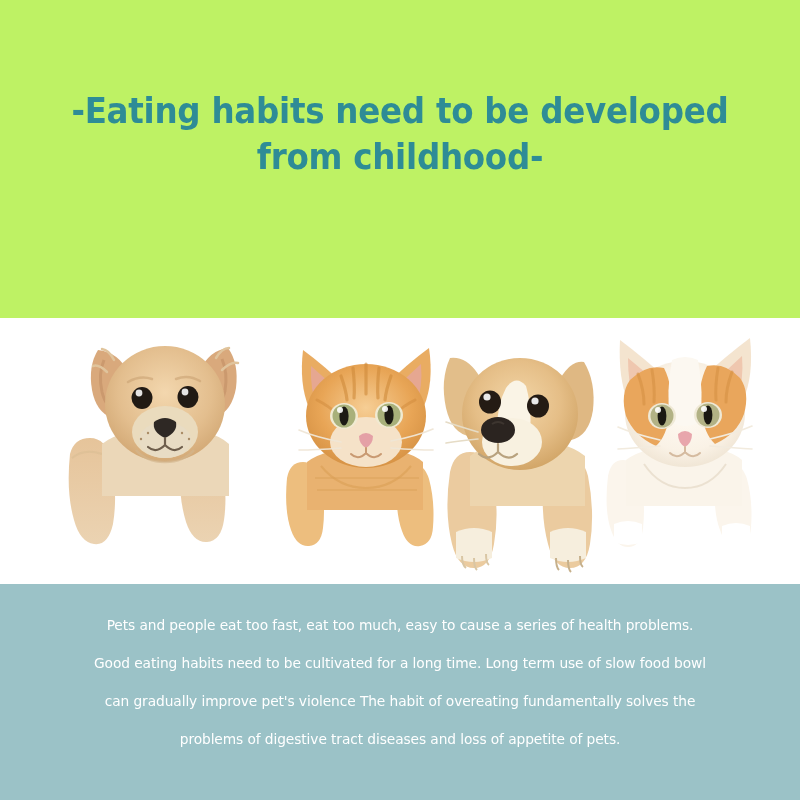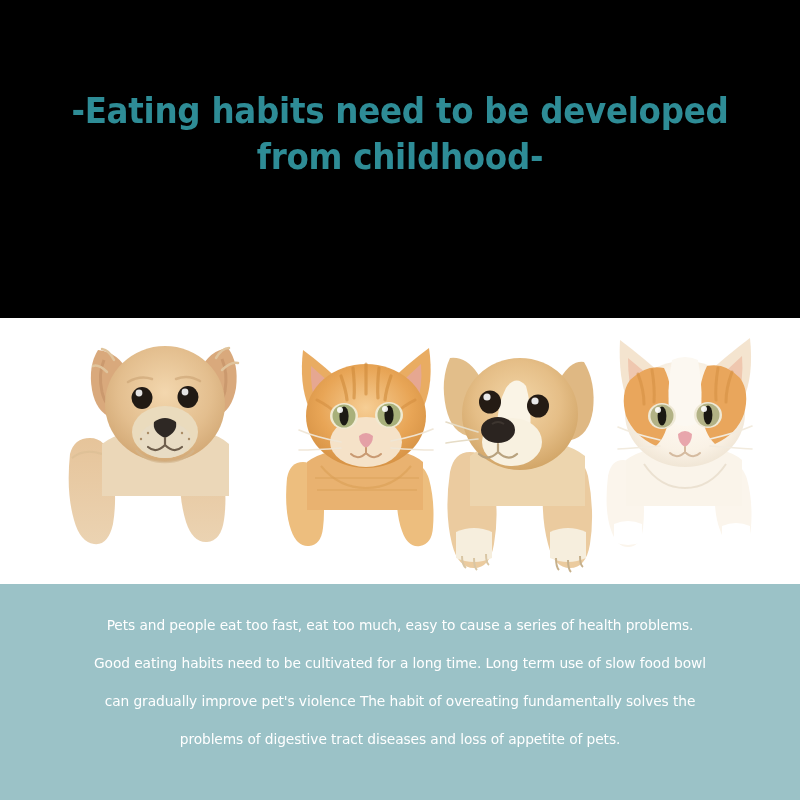--- a/index.html
+++ b/index.html
@@ -3,21 +3,21 @@
 <meta charset="utf-8">
 <style>
   * { margin:0; padding:0; box-sizing:border-box; }
   html,body { width:800px; height:800px; }
   body {
     background:#ffffff;
     font-family:"Liberation Sans", sans-serif;
     overflow:hidden;
     position:relative;
   }
-  #page { position:relative; width:800px; height:800px; background:#000000; overflow:hidden; }
+  #page { position:relative; width:800px; height:800px; background:#bef264; overflow:hidden; }
 
   
   .headline {
     position:absolute;
     left:0; top:88px;
     width:800px;
     text-align:center;
     color:#2E8C96;
     font-family:"DejaVu Sans", sans-serif;
     font-weight:700;

